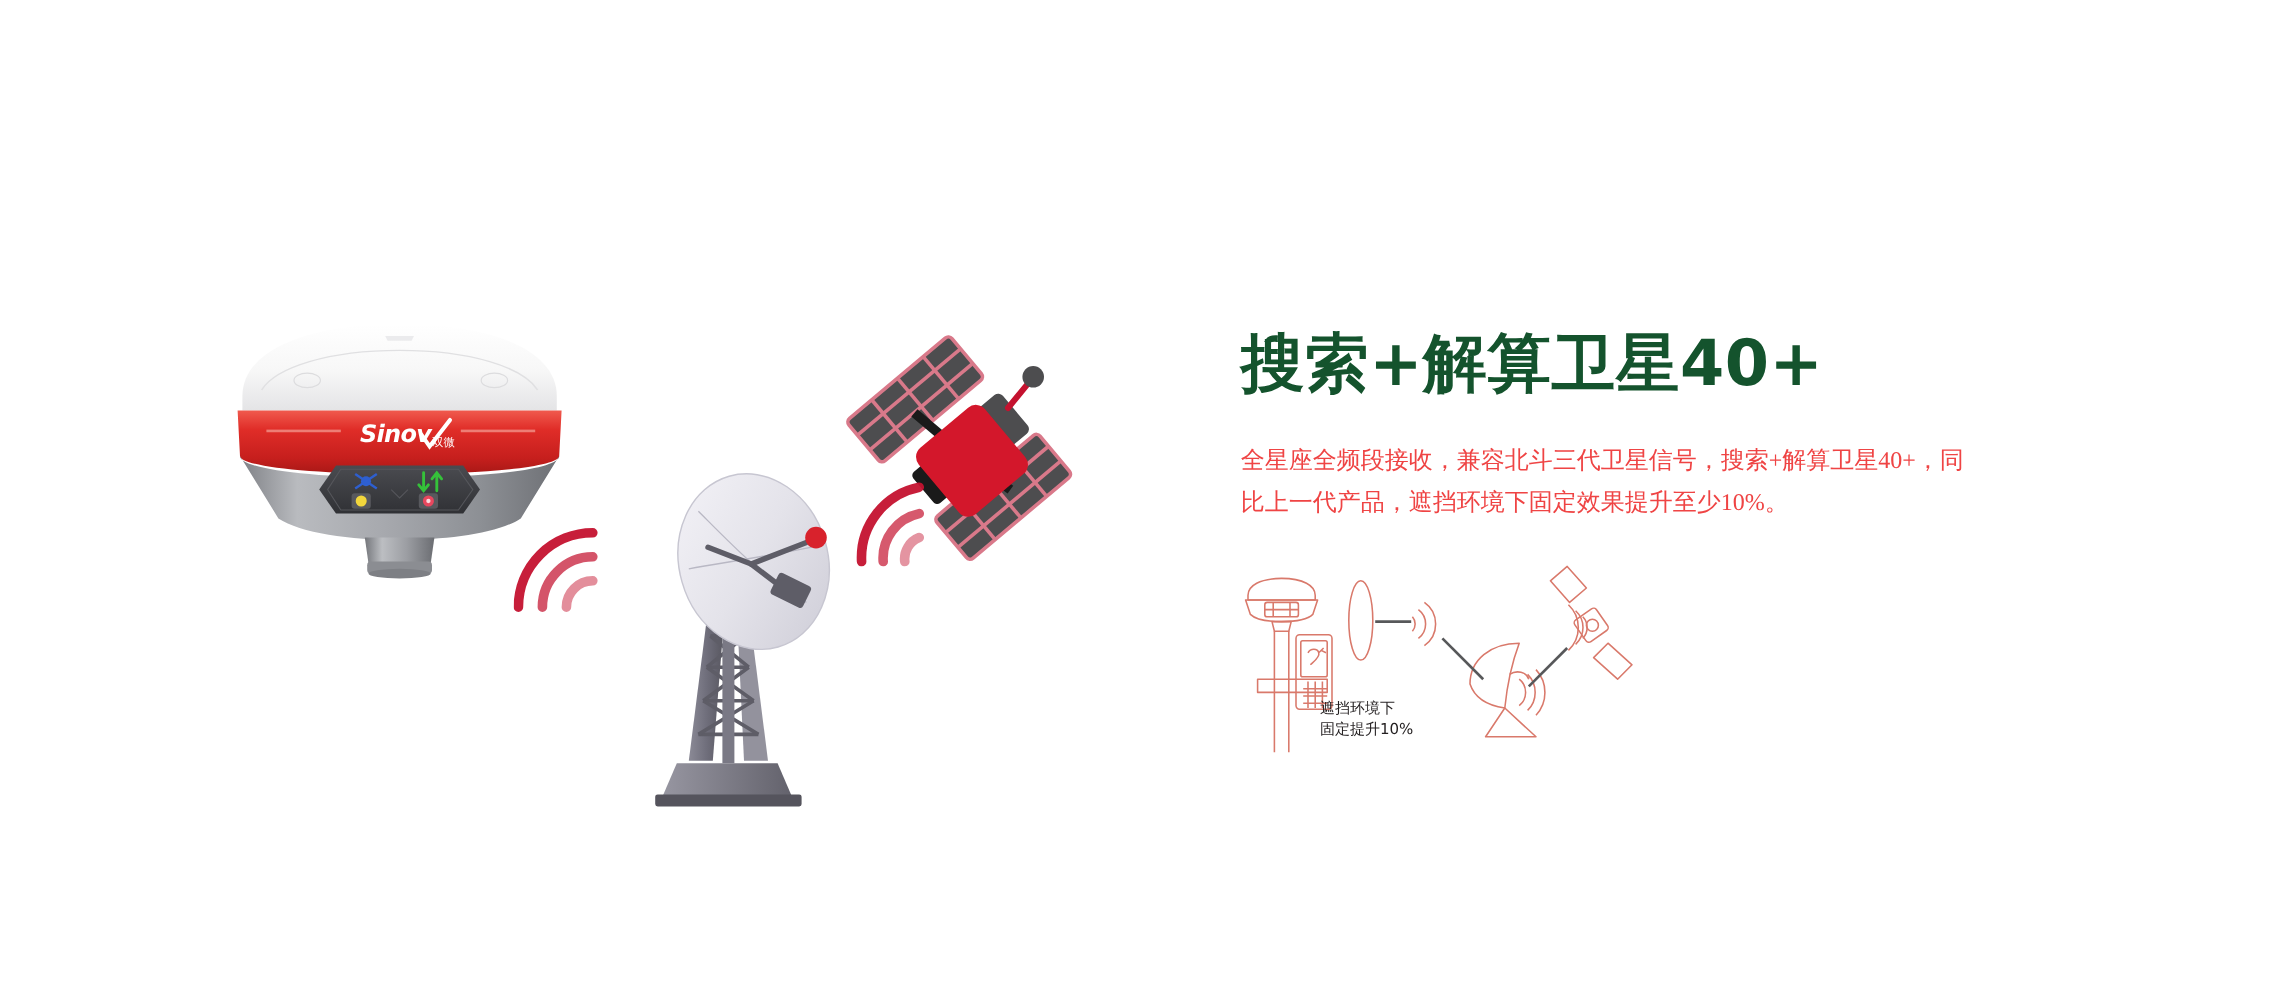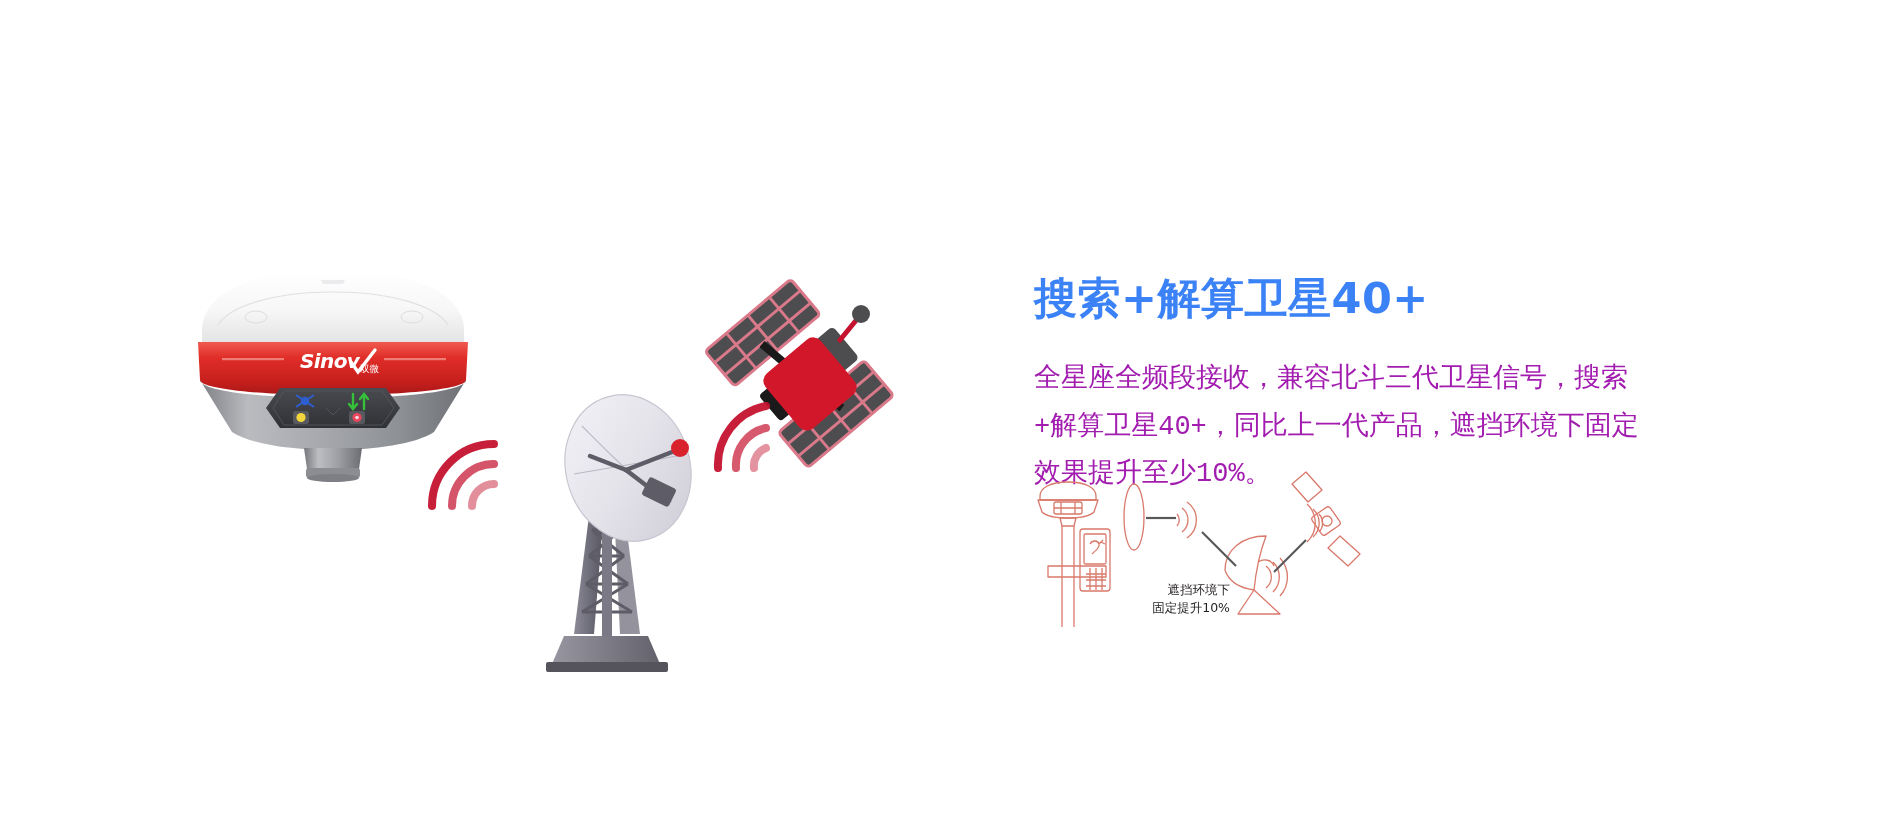--- a/index.html
+++ b/index.html
@@ -78,56 +78,56 @@
 
   
   #text-column {
     position: absolute;
     left: 1034px;
     top: 275px;
     width: 640px;
   }
 
   #headline {
-    color: #3b82f6;
-    font-size: 43px;
+    color: #14532d;
+    font-size: 53px;
     font-weight: bold;
     letter-spacing: 0.5px;
     line-height: 1.1;
     margin: 0 0 0 0;
     white-space: nowrap;
     font-family: "DejaVu Sans", "Liberation Sans", sans-serif;
   }
 
   #body-copy {
     margin: 34px 0 0 0;
-    color: #a21caf;
-    font-size: 27px;
+    color: #ef4444;
+    font-size: 20px;
     line-height: 1.75;
     max-width: 610px;
-    font-family: Liberation Mono, monospace;
+    font-family: Liberation Serif, serif;
   }
 
   
   #line-diagram {
     position: absolute;
     left: 1030px;
     top: 462px;
     width: 350px;
     height: 165px;
   }
   #diagram-caption {
     position: absolute;
     left: 1100px;
     top: 581px;
     width: 130px;
     color: #231f20;
     font-size: 12.5px;
     line-height: 1.45;
-    text-align: right;
+    text-align: left;
     font-family: "DejaVu Sans", "Liberation Sans", sans-serif;
   }
   #diagram-caption span { display: block; }
 </style>
 </head>
 <body>
 
 <div id="promo-banner">
 
   <div id="illustration-group">

